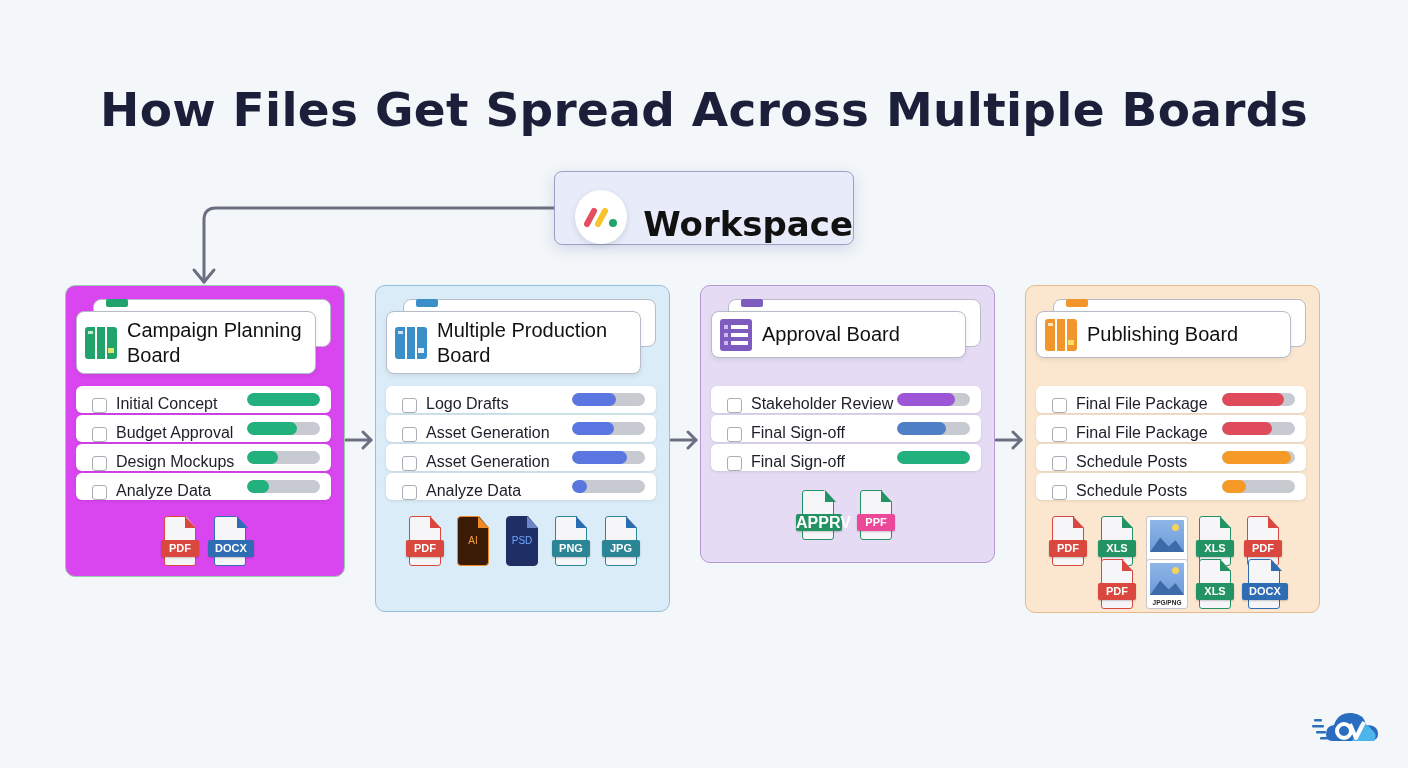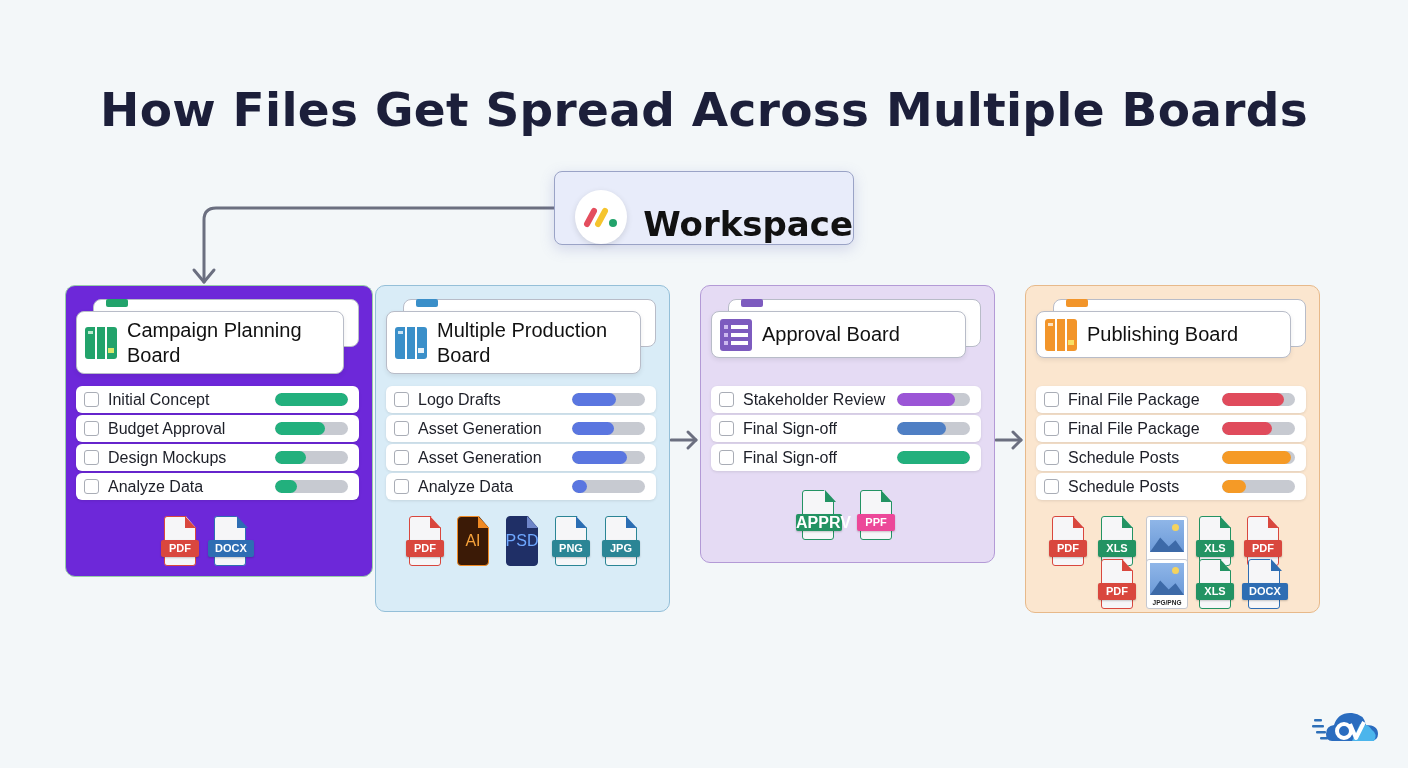--- a/index.html
+++ b/index.html
@@ -30,21 +30,21 @@
   }
   .ws-label { font-size: 34px; font-weight: 700; color: #111; font-family: "DejaVu Sans", sans-serif; }
 
   
   svg.lines { position: absolute; left: 0; top: 0; }
 
   
   .board {
     position: absolute; border-radius: 10px; border: 1.5px solid;
   }
-  .board.green { left: 65px; top: 285px; width: 308px; height: 292px; background: #6d28d9; border-color: #97cfa8; }
+  .board.green { left: 65px; top: 285px; width: 280px; height: 292px; background: #d946ef; border-color: #97cfa8; }
   .board.blue { left: 375px; top: 285px; width: 295px; height: 327px; background: #d9ecf7; border-color: #94bfd8; }
   .board.purple { left: 700px; top: 285px; width: 295px; height: 278px; background: #e5dbf4; border-color: #b39ad6; }
   .board.orange { left: 1025px; top: 285px; width: 295px; height: 328px; background: #fbe6cf; border-color: #e7b98a; }
 
   .back-card {
     position: absolute; top: 13px; left: 27px; right: 13px; height: 48px;
     background: #fff; border: 1.2px solid #b8bcc8; border-radius: 8px;
   }
   .back-card .tab {
     position: absolute; left: 12px; top: -1px; width: 22px; height: 8px; border-radius: 2px;
@@ -56,21 +56,21 @@
     display: flex; align-items: center; padding-left: 8px;
   }
   .purple .head-card, .orange .head-card { height: 47px; }
   .board-icon { width: 32px; height: 32px; border-radius: 3px; margin-right: 10px; position: relative; flex-shrink: 0; }
   .board-name { font-size: 20px; font-weight: 500; line-height: 25px; color: #111; }
 
   .tasks { position: absolute; left: 10px; right: 13px; top: 100px; }
   .task {
     height: 27px; margin-bottom: 2px; background: #fff; border-radius: 6px;
     box-shadow: 0 1px 3px rgba(0,0,0,0.1);
-    display: flex; align-items: center; padding-left: 8px; position: relative;
+    display: flex; align-items: flex-end; padding-left: 16px; position: relative;
   }
   .chk { width: 15px; height: 15px; border: 1.2px solid #a9adb6; border-radius: 3px; margin-right: 9px; background: #fff; }
   .task-label { font-size: 16px; color: #1d1f28; }
   .bar {
     position: absolute; right: 11px; top: 7px; width: 73px; height: 13px;
     border-radius: 7px; background: #c7cad1; overflow: hidden;
   }
   .bar .fill { height: 100%; border-radius: 7px; }
 
   
@@ -89,21 +89,21 @@
   }
   .file .label {
     position: absolute; left: 0; top: 24px; width: 38px; height: 17px; border-radius: 2px;
     color: #fff; font-size: 11px; font-weight: 700; text-align: center; line-height: 17px;
     box-shadow: 0 1px 2px rgba(0,0,0,0.2);
   }
   .file.wide { width: 46px; }
   .file.wide .label { width: 46px; }
   .file.wide .page { left: 6px; }
   .file.solid .page { border-radius: 4px; }
-  .file.solid .label { background: transparent !important; box-shadow: none; top: 16px; font-size: 16px; font-weight: 500; }
+  .file.solid .label { background: transparent !important; box-shadow: none; top: 16px; font-size: 10px; font-weight: 500; }
   .file.img {
     width: 42px; height: 50px; background: #fff; border: 1px solid #c5c8d0; border-radius: 3px;
   }
   .file.img .pic { position: absolute; left: 3px; top: 3px; right: 3px; height: 32px; background: linear-gradient(#8fb6e8, #6c9ad8); overflow: hidden; }
   .file.img .pic .sun { position: absolute; right: 5px; top: 4px; width: 7px; height: 7px; border-radius: 50%; background: #f4d35e; }
   .file.img .pic .mtn { position: absolute; left: 0; bottom: 0; width: 100%; height: 18px; background: #3d6aa8; clip-path: polygon(0 100%, 30% 20%, 55% 70%, 75% 35%, 100% 100%); }
   .file.img .cap { position: absolute; left: 0; bottom: 2px; width: 100%; text-align: center; font-size: 6.5px; font-weight: 700; color: #222; }
 
   .brand-logo { position: absolute; left: 1312px; top: 706px; }
 </style>

